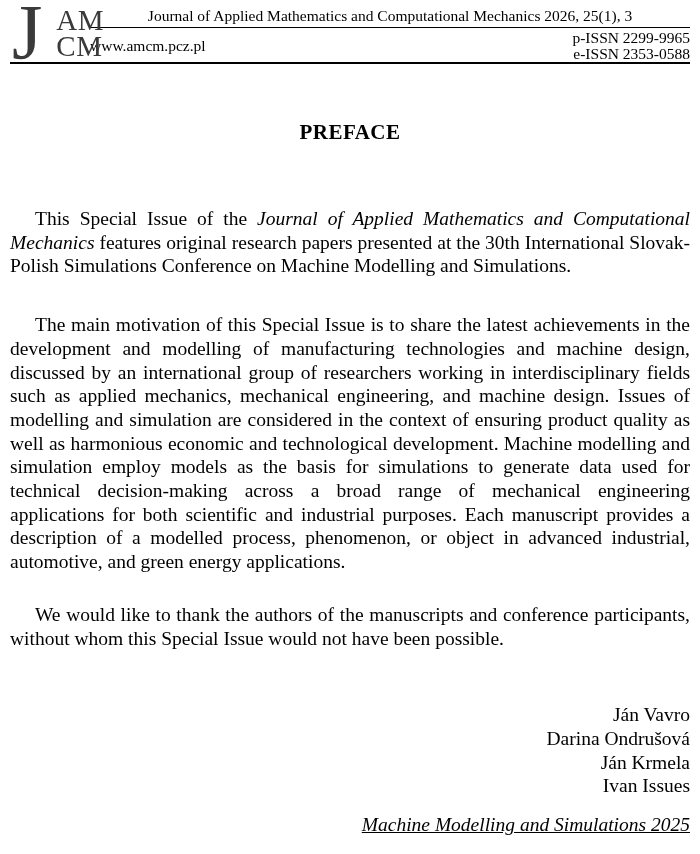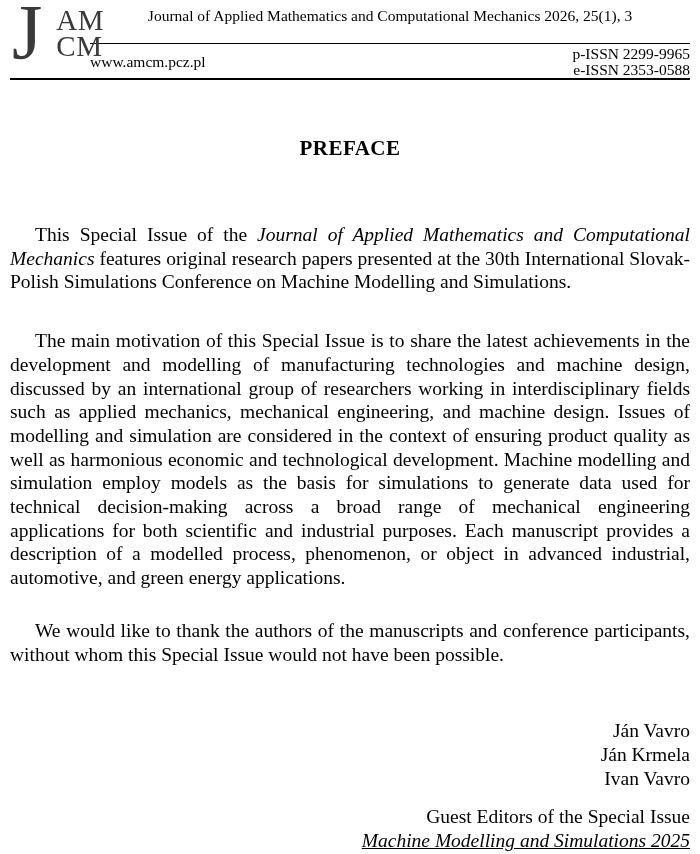--- a/index.html
+++ b/index.html
@@ -51,21 +51,21 @@
     letter-spacing: 0.5px;
     font-weight: normal;
   }
   .header-right {
     margin-left: 80px;
   }
   .journal-line {
     text-align: center;
     font-size: 15.5px;
     line-height: 20px;
-    padding-bottom: 17px;
+    padding-bottom: 1px;
     border-bottom: 1.5px solid #000;
     white-space: nowrap;
   }
   .header-row2 {
     display: flex;
     justify-content: space-between;
     align-items: center;
     padding-top: 2px;
   }
   .website {
@@ -143,22 +143,22 @@
   <h1 class="preface-title">PREFACE</h1>
 
   <div class="body-text">
     <p class="p-first"><span>This Special Issue of the </span><span class="italic">Journal of Applied Mathematics and Computational Mechanics</span><span> features original research papers presented at the 30th International Slovak-Polish Simulations Conference on Machine Modelling and Simulations.</span></p>
     <p class="p-second">The main motivation of this Special Issue is to share the latest achievements in the development and modelling of manufacturing technologies and machine design, discussed by an international group of researchers working in interdisciplinary fields such as applied mechanics, mechanical engineering, and machine design. Issues of modelling and simulation are considered in the context of ensuring product quality as well as harmonious economic and technological development. Machine modelling and simulation employ models as the basis for simulations to generate data used for technical decision-making across a broad range of mechanical engineering applications for both scientific and industrial purposes. Each manuscript provides a description of a modelled process, phenomenon, or object in advanced industrial, automotive, and green energy applications.</p>
     <p class="p-third">We would like to thank the authors of the manuscripts and conference participants, without whom this Special Issue would not have been possible.</p>
   </div>
 
   <div class="signatures">
     <div>Ján Vavro</div>
+    <div>Darina Ondrušová</div>
     <div>Ján Krmela</div>
-    <div>Ivan Vavro</div>
+    <div>Ivan Issues</div>
   </div>
 
   <div class="editors-note">
-    <div class="line1">Guest Editors of the Special Issue</div>
     <div class="line2">Machine Modelling and Simulations 2025</div>
   </div>
 
 </div>
 
 </body></html>

